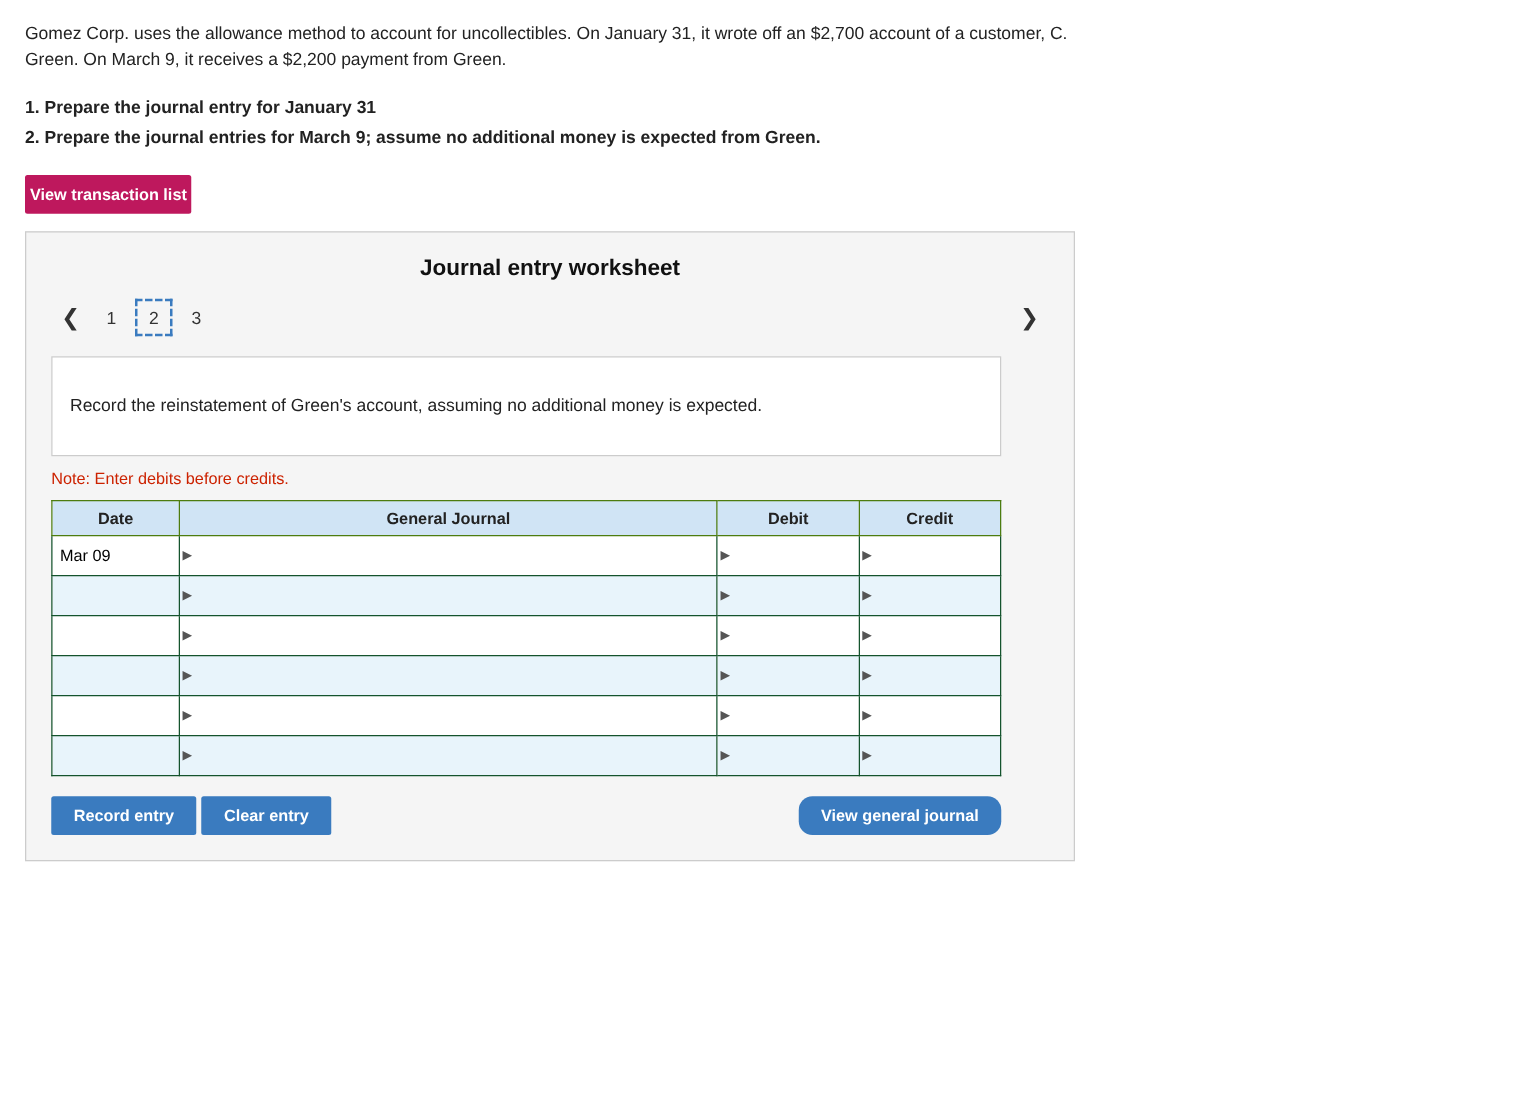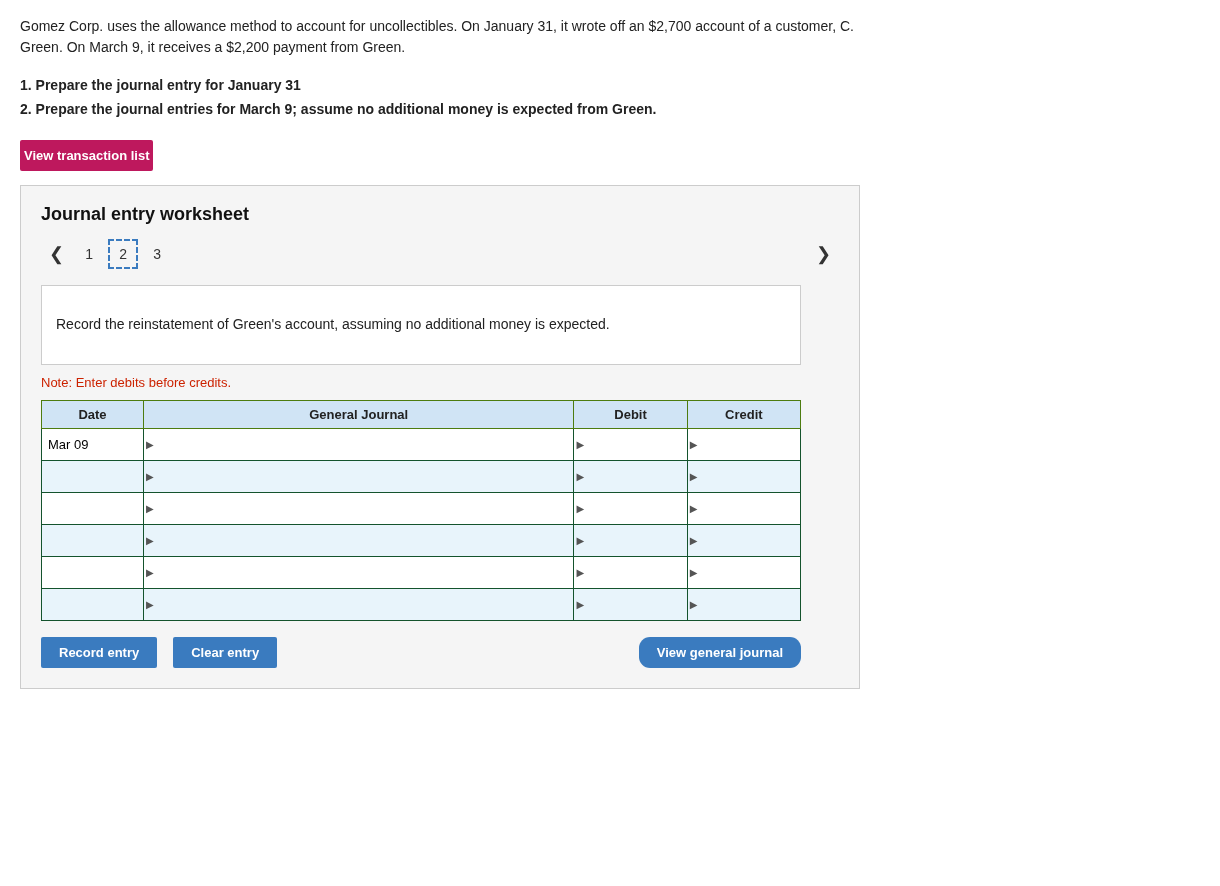--- a/index.html
+++ b/index.html
@@ -39,20 +39,21 @@
       border: 1px solid #ccc;
       background: #f5f5f5;
       padding: 18px 20px 20px 20px;
       max-width: 840px;
     }
     .worksheet-title {
       font-size: 18px;
       font-weight: bold;
       margin-bottom: 14px;
       color: #111;
+      text-align: center;
     }
     .tab-nav {
       display: flex;
       align-items: center;
       margin-bottom: 16px;
       gap: 0;
     }
     .tab-nav-arrow {
       font-size: 18px;
       color: #333;
@@ -145,21 +146,21 @@
       pointer-events: none;
     }
     .journal-table tbody td.has-arrow input {
       padding-left: 16px;
     }
     .row-highlighted {
       background: #e8f4fb;
     }
     .btn-row {
       display: flex;
-      gap: 16px;
+      gap: 4px;
       max-width: 760px;
     }
     .btn-action {
       background-color: #3a7bbf;
       color: #fff;
       border: none;
       padding: 8px 18px;
       font-size: 13px;
       font-weight: bold;
       cursor: pointer;

